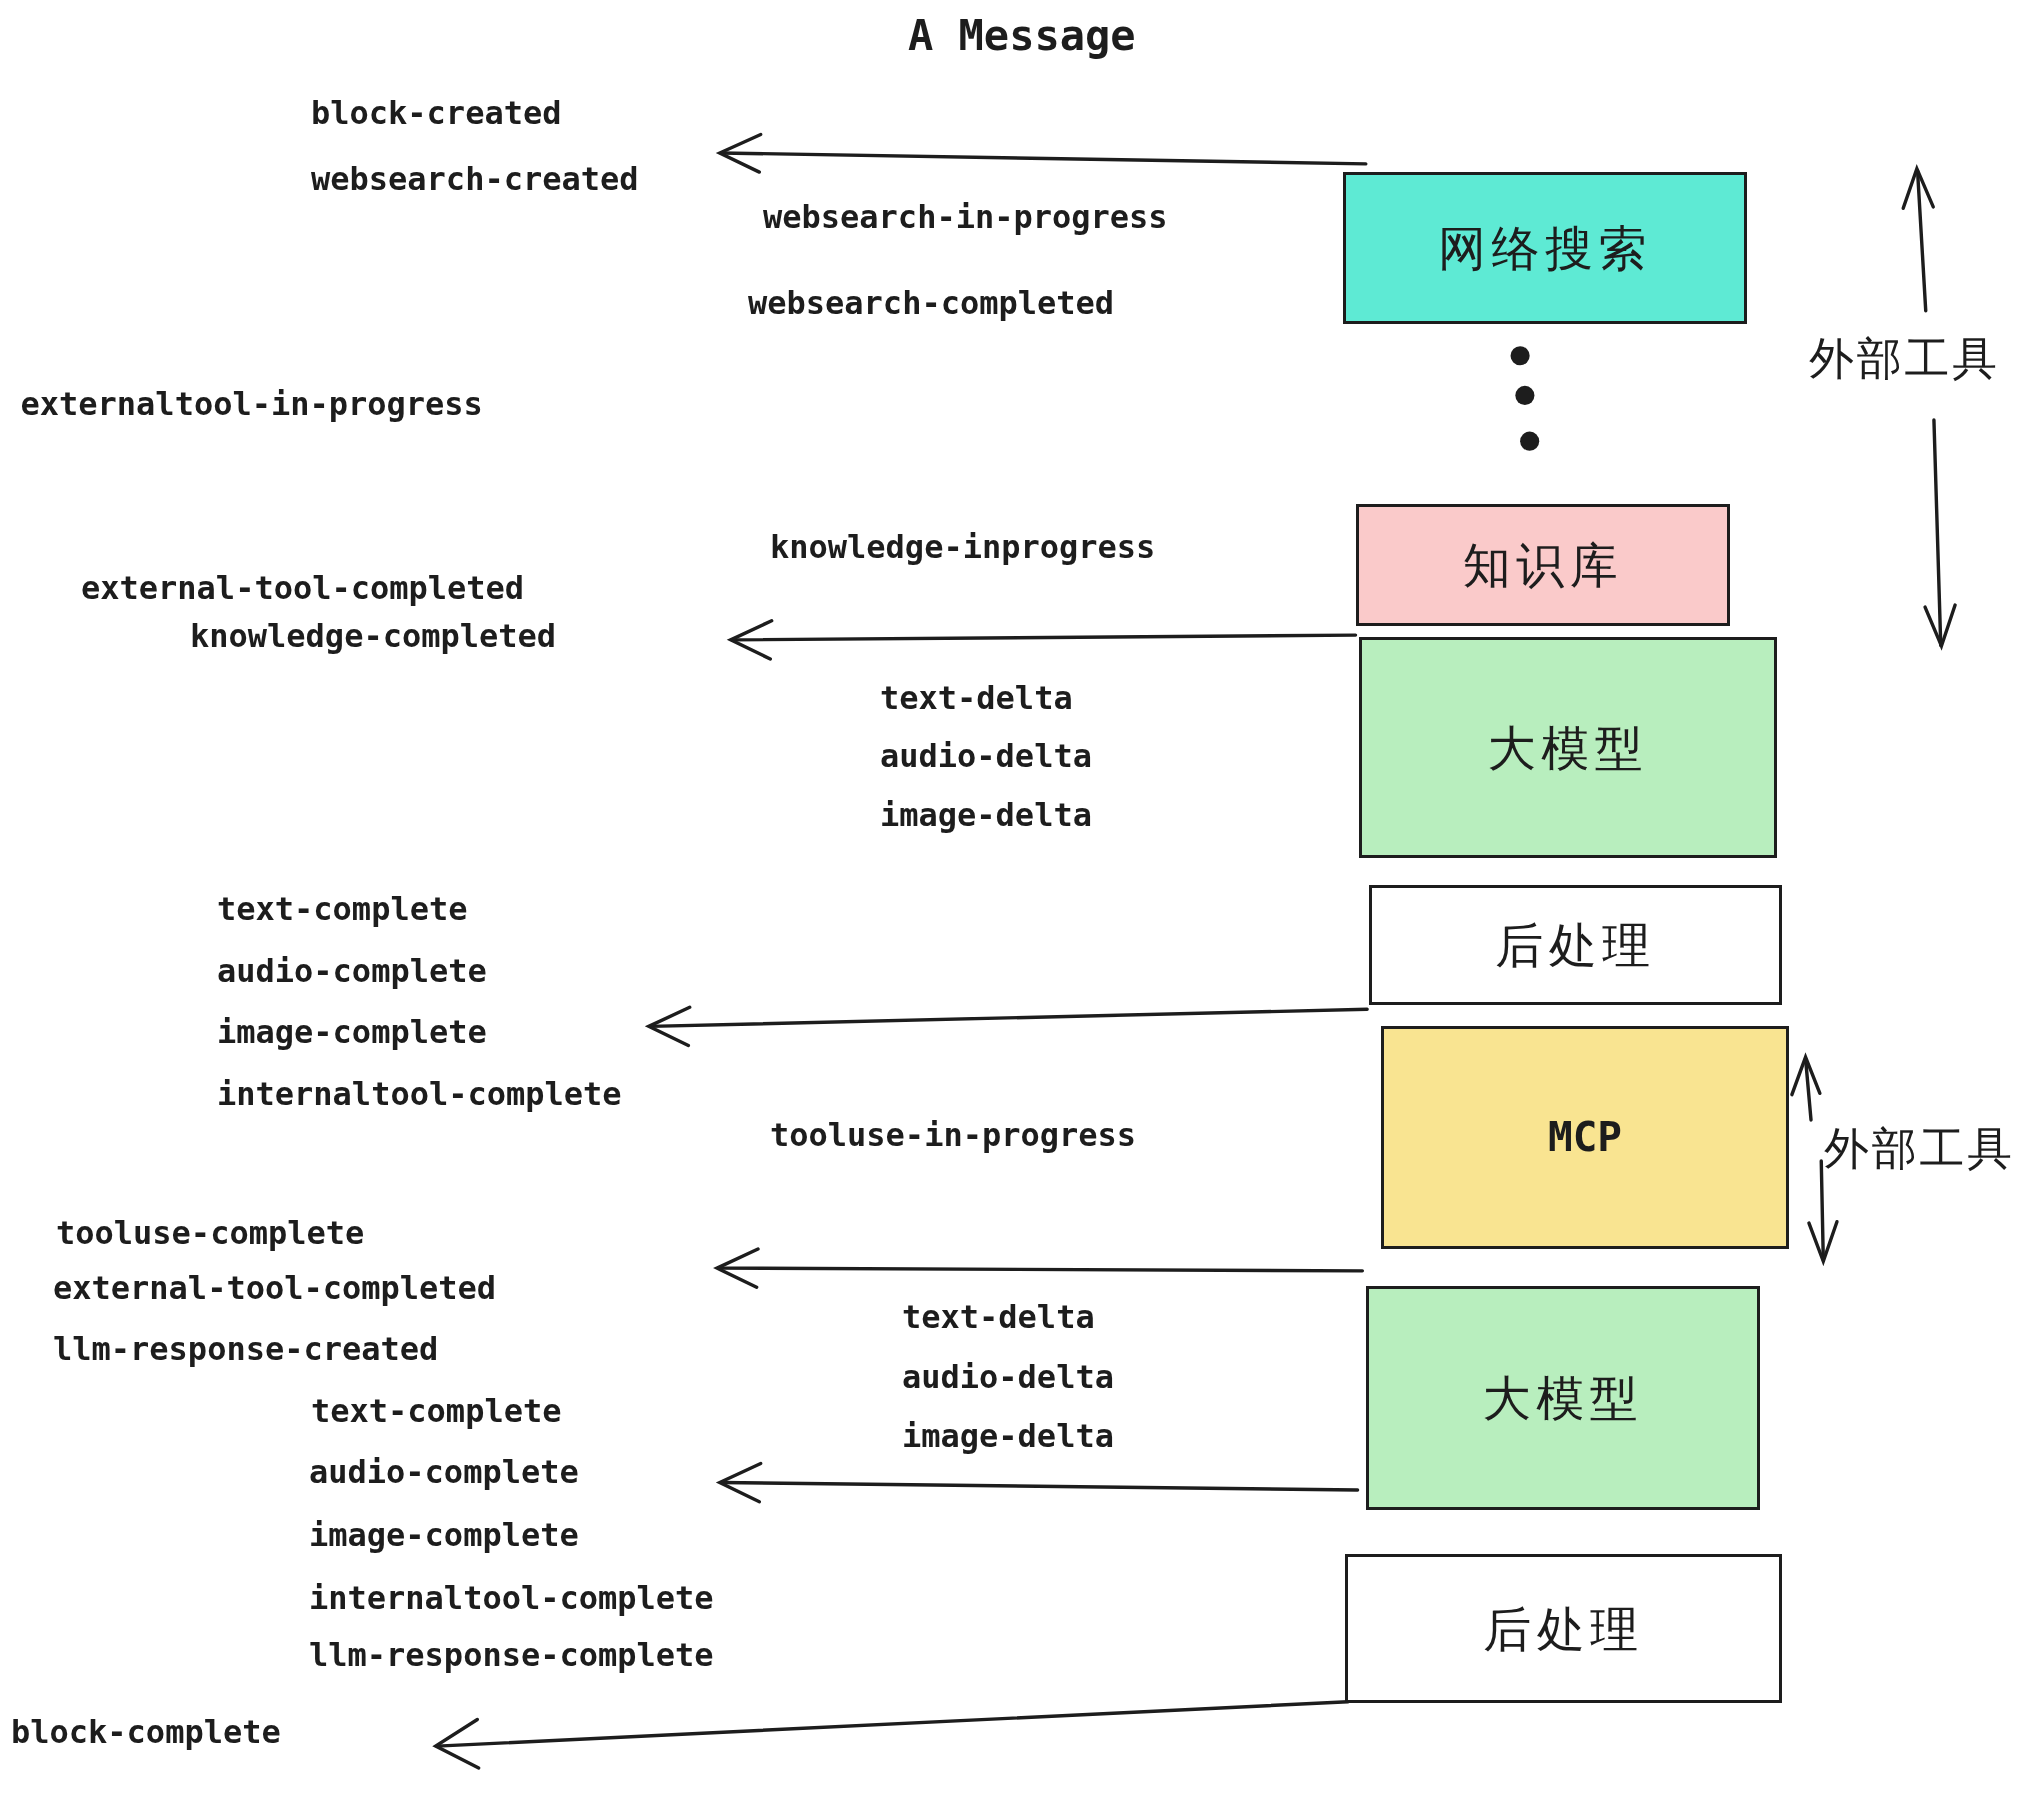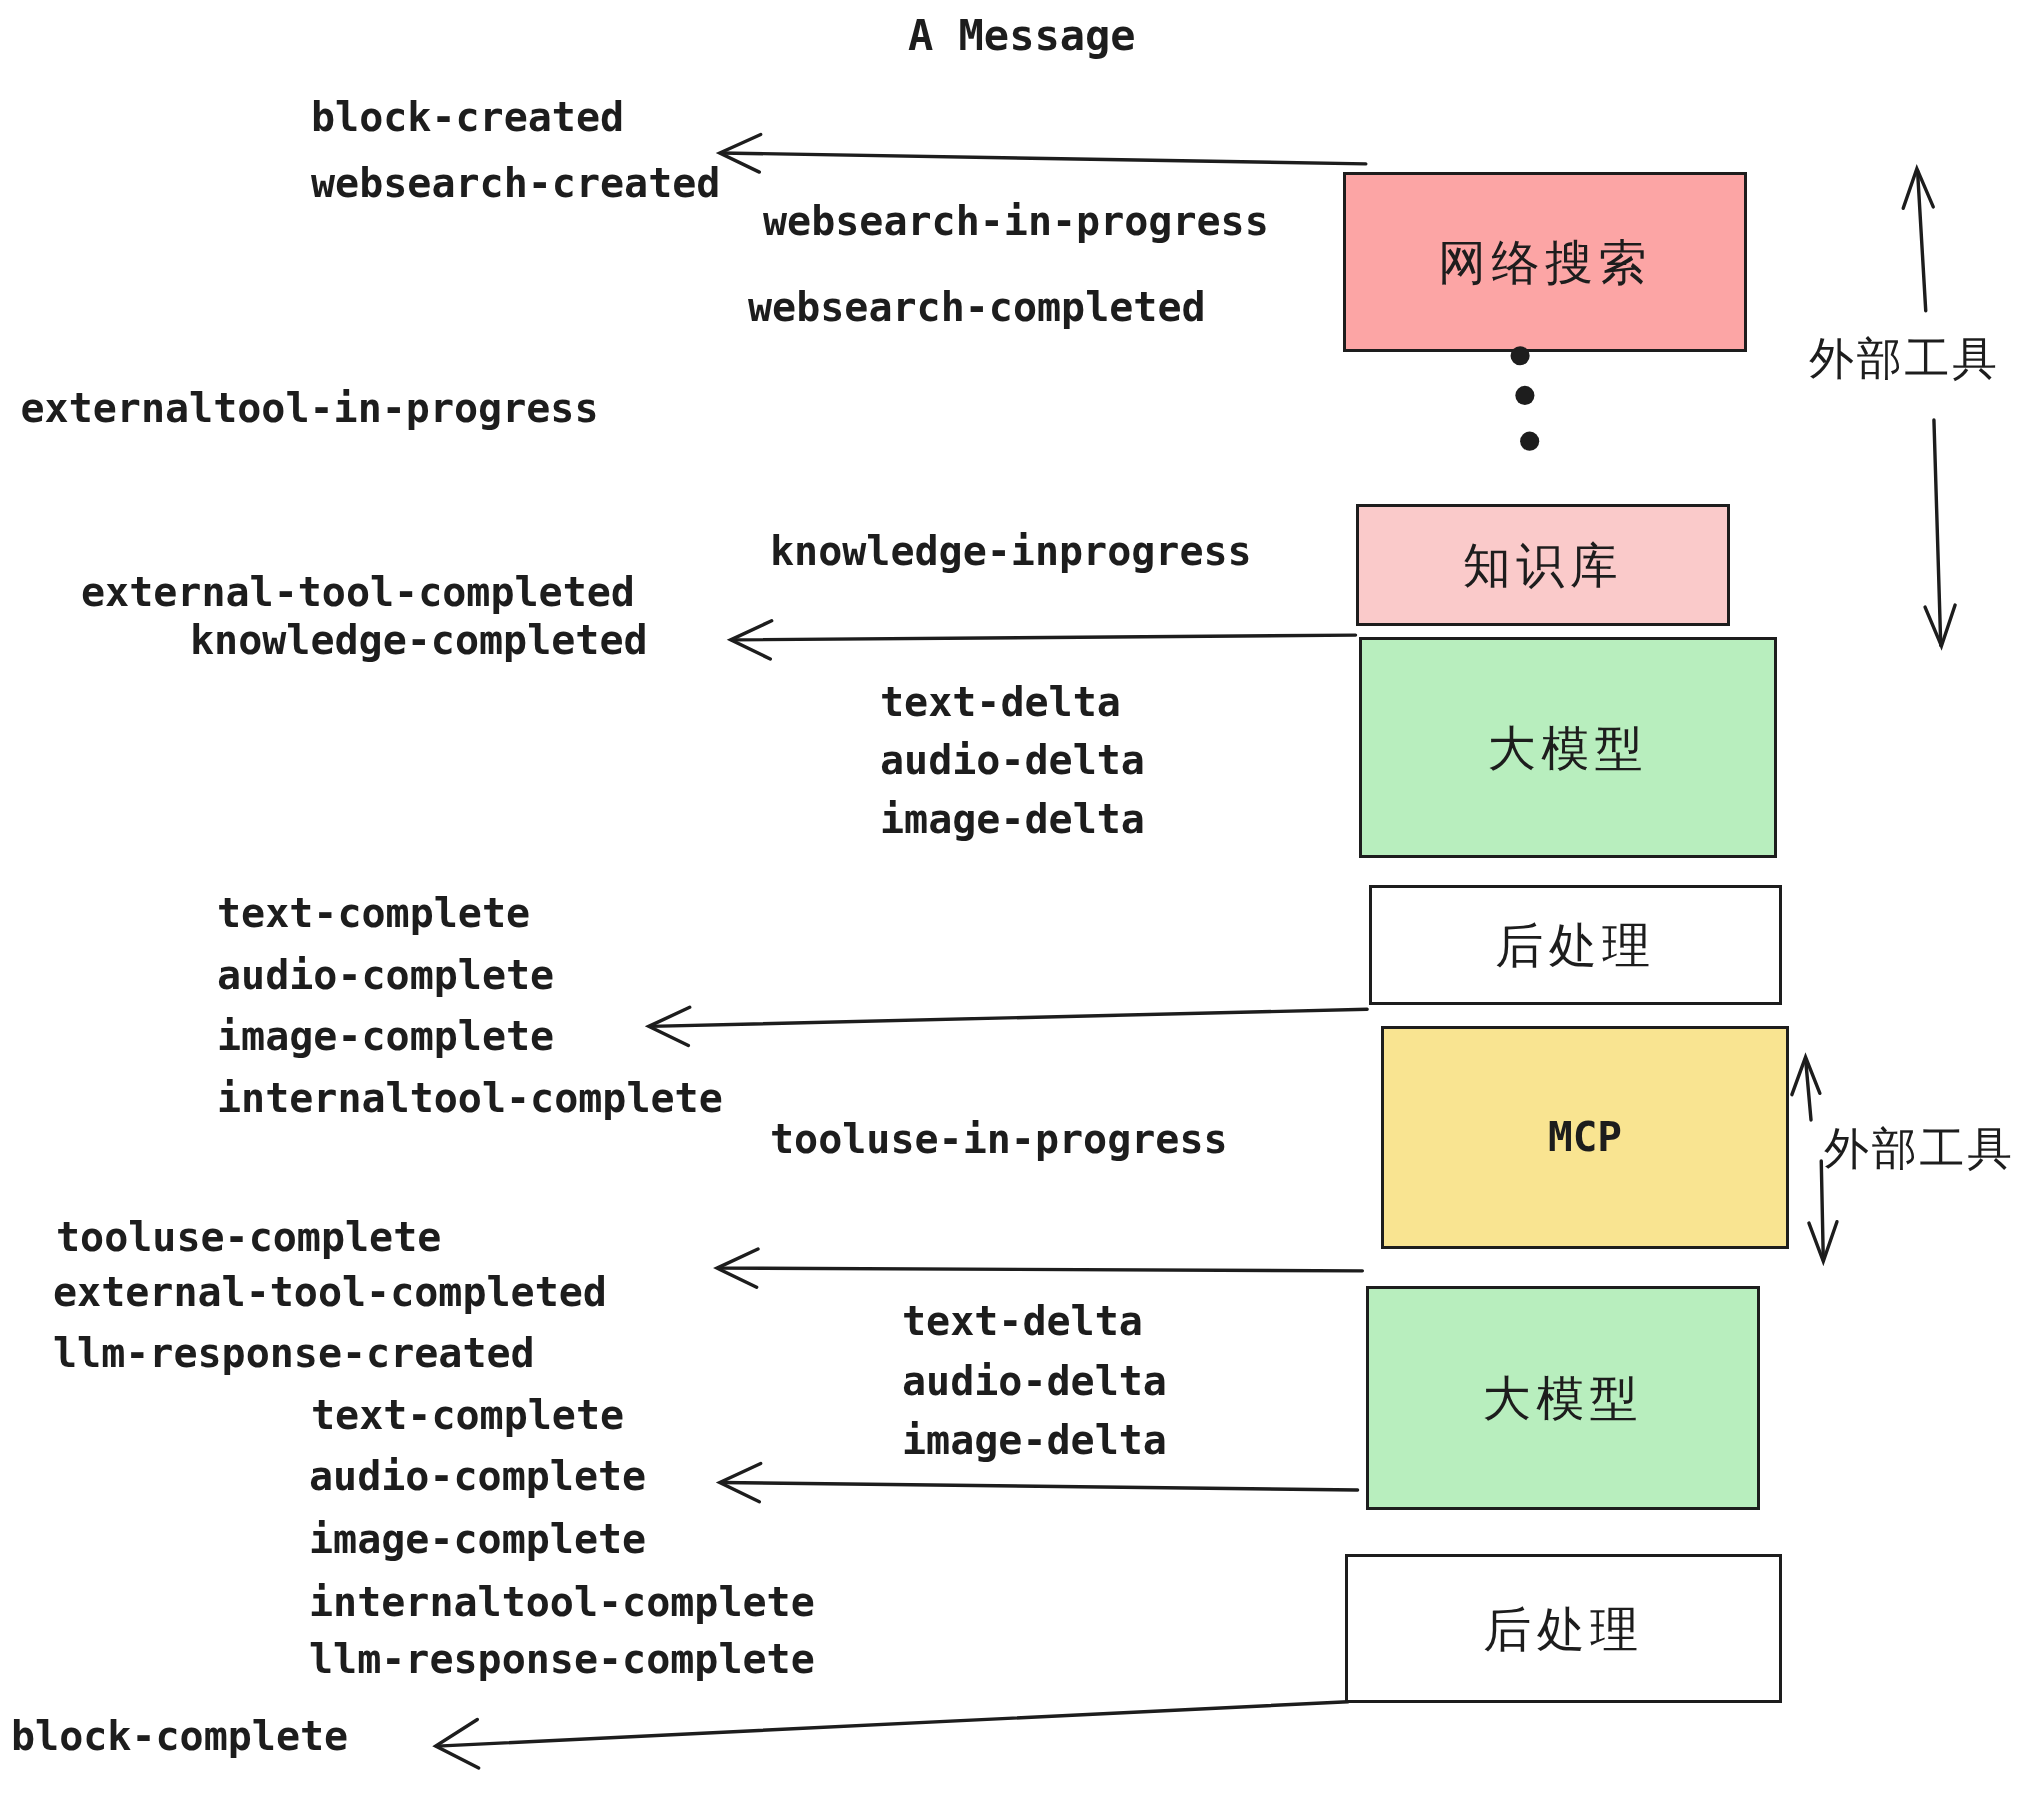--- a/index.html
+++ b/index.html
@@ -6,21 +6,21 @@
   .canvas{
     position:relative;
     width:2035px;
     height:1796px;
     background:#ffffff;
     font-family:"DejaVu Sans Mono", monospace;
     overflow:hidden;
   }
   .ev{
     position:absolute;
-    font-size:40px;
+    font-size:32px;
     font-weight:bold;
     color:#1d1d1d;
     white-space:nowrap;
     line-height:1;
   }
   .title{
     position:absolute;
     font-size:42px;
     font-weight:bold;
     color:#1d1d1d;
@@ -101,21 +101,21 @@
   <div class="ev" style="left:309px;top:1456px;">audio-complete</div>
   <div class="ev" style="left:309px;top:1519px;">image-complete</div>
   <div class="ev" style="left:309px;top:1582px;">internaltool-complete</div>
   <div class="ev" style="left:309px;top:1639px;">llm-response-complete</div>
   <div class="ev" style="left:11px;top:1716px;">block-complete</div>
 
   <div class="ev" style="left:902px;top:1301px;">text-delta</div>
   <div class="ev" style="left:902px;top:1361px;">audio-delta</div>
   <div class="ev" style="left:902px;top:1420px;">image-delta</div>
 
-  <div class="box" style="left: 1343px; top: 172px; width: 404px; height: 180px; background-color: #fca5a5;">
+  <div class="box" style="left: 1343px; top: 172px; width: 404px; height: 152px; background-color: #5eead4;">
     <span class="box-label">网络搜索</span>
   </div>
   <div class="box" style="left: 1356px; top: 504px; width: 374px; height: 122px; background-color: rgb(250, 202, 202);">
     <span class="box-label">知识库</span>
   </div>
   <div class="box" style="left: 1359px; top: 637px; width: 418px; height: 221px; background-color: rgb(184, 238, 190);">
     <span class="box-label">大模型</span>
   </div>
   <div class="box" style="left: 1369px; top: 885px; width: 413px; height: 120px; background-color: rgb(255, 255, 255);">
     <span class="box-label">后处理</span>

